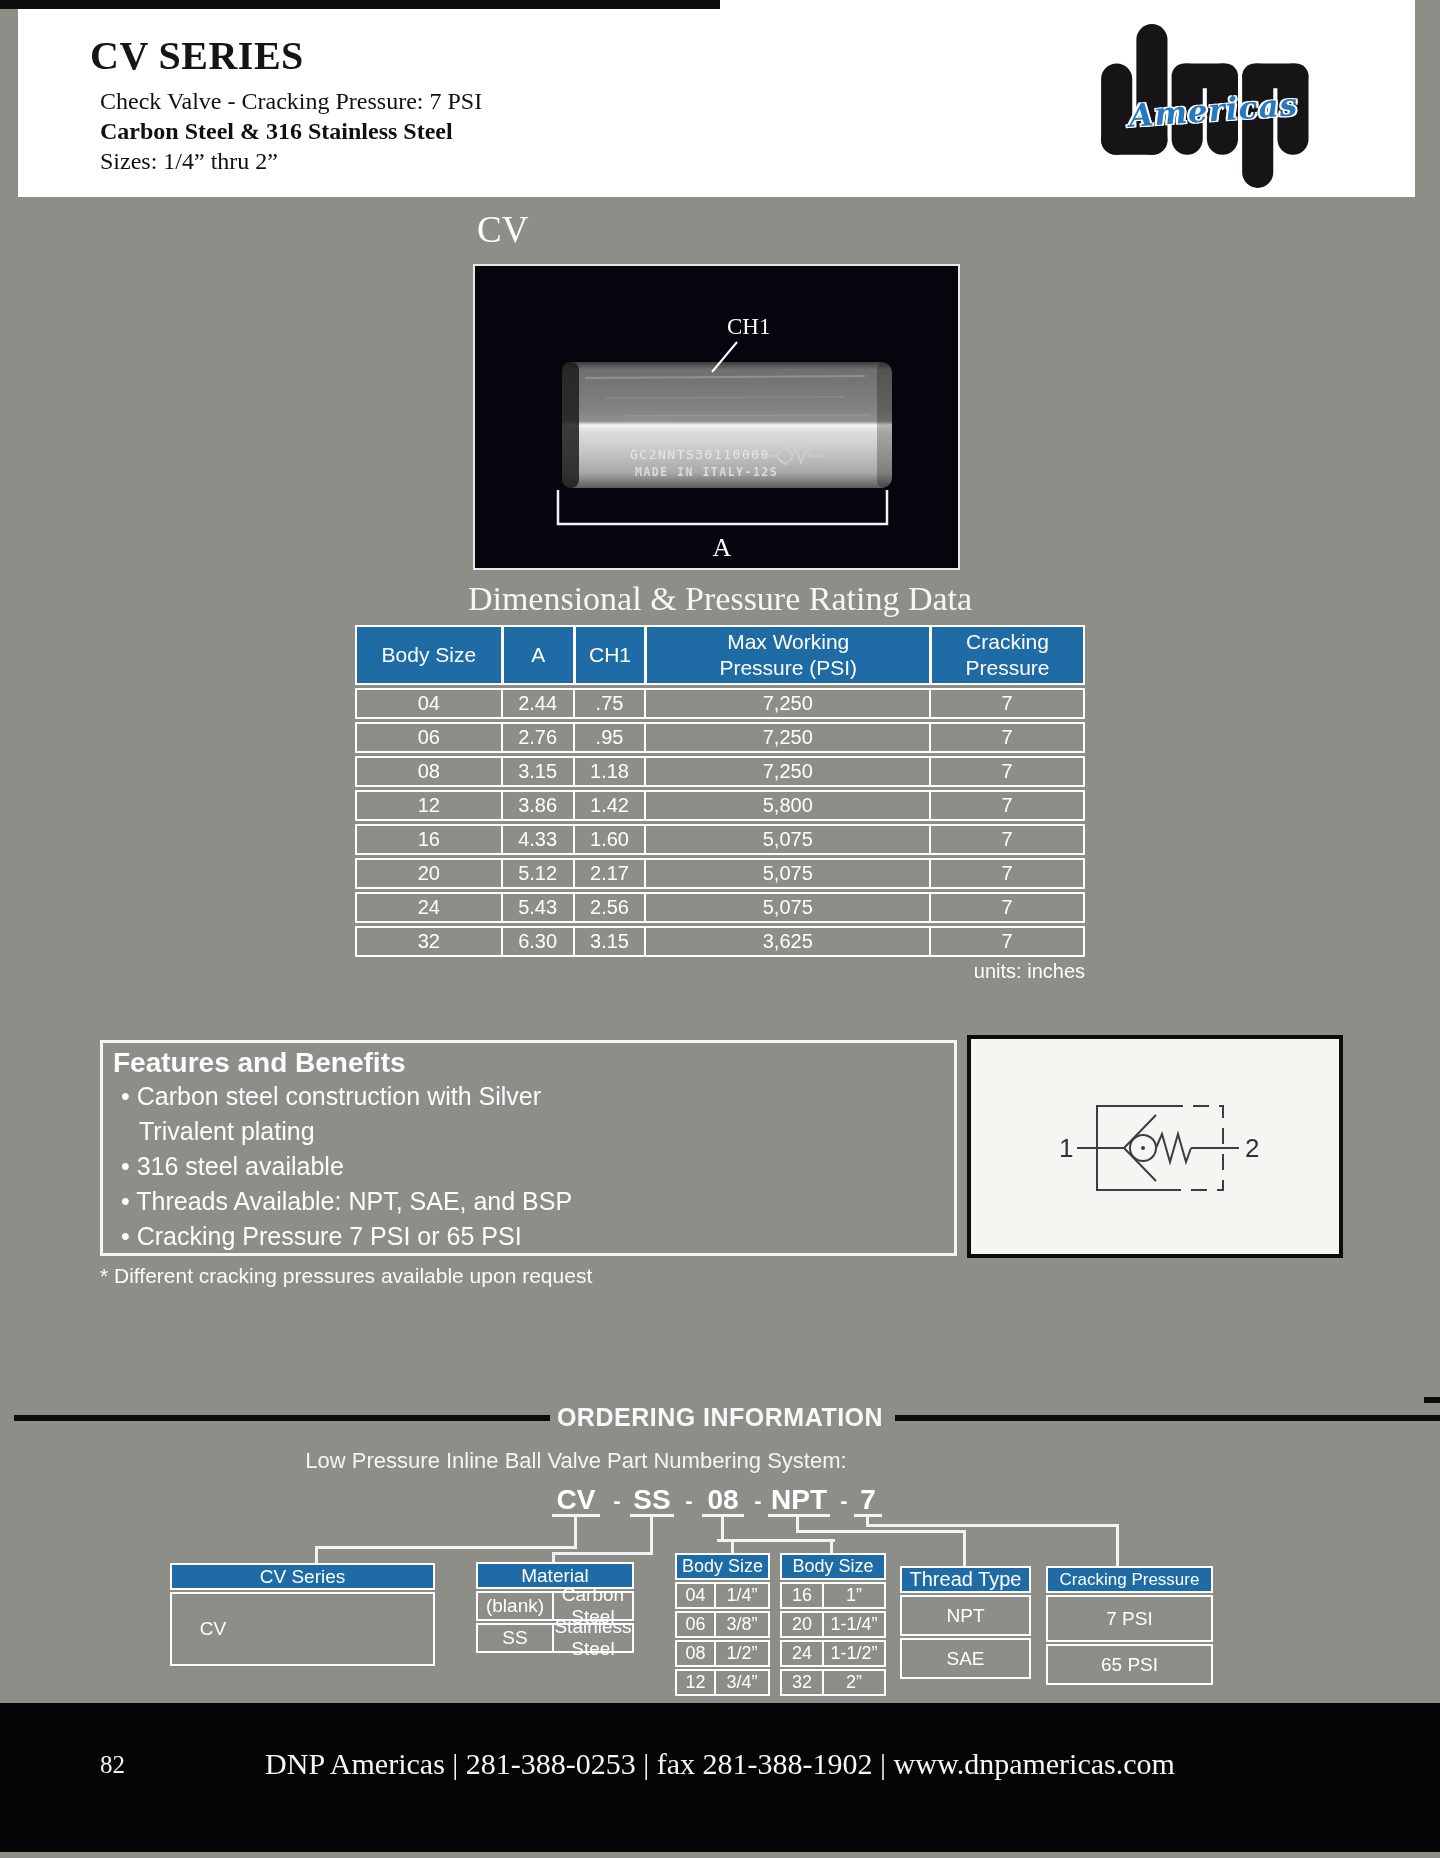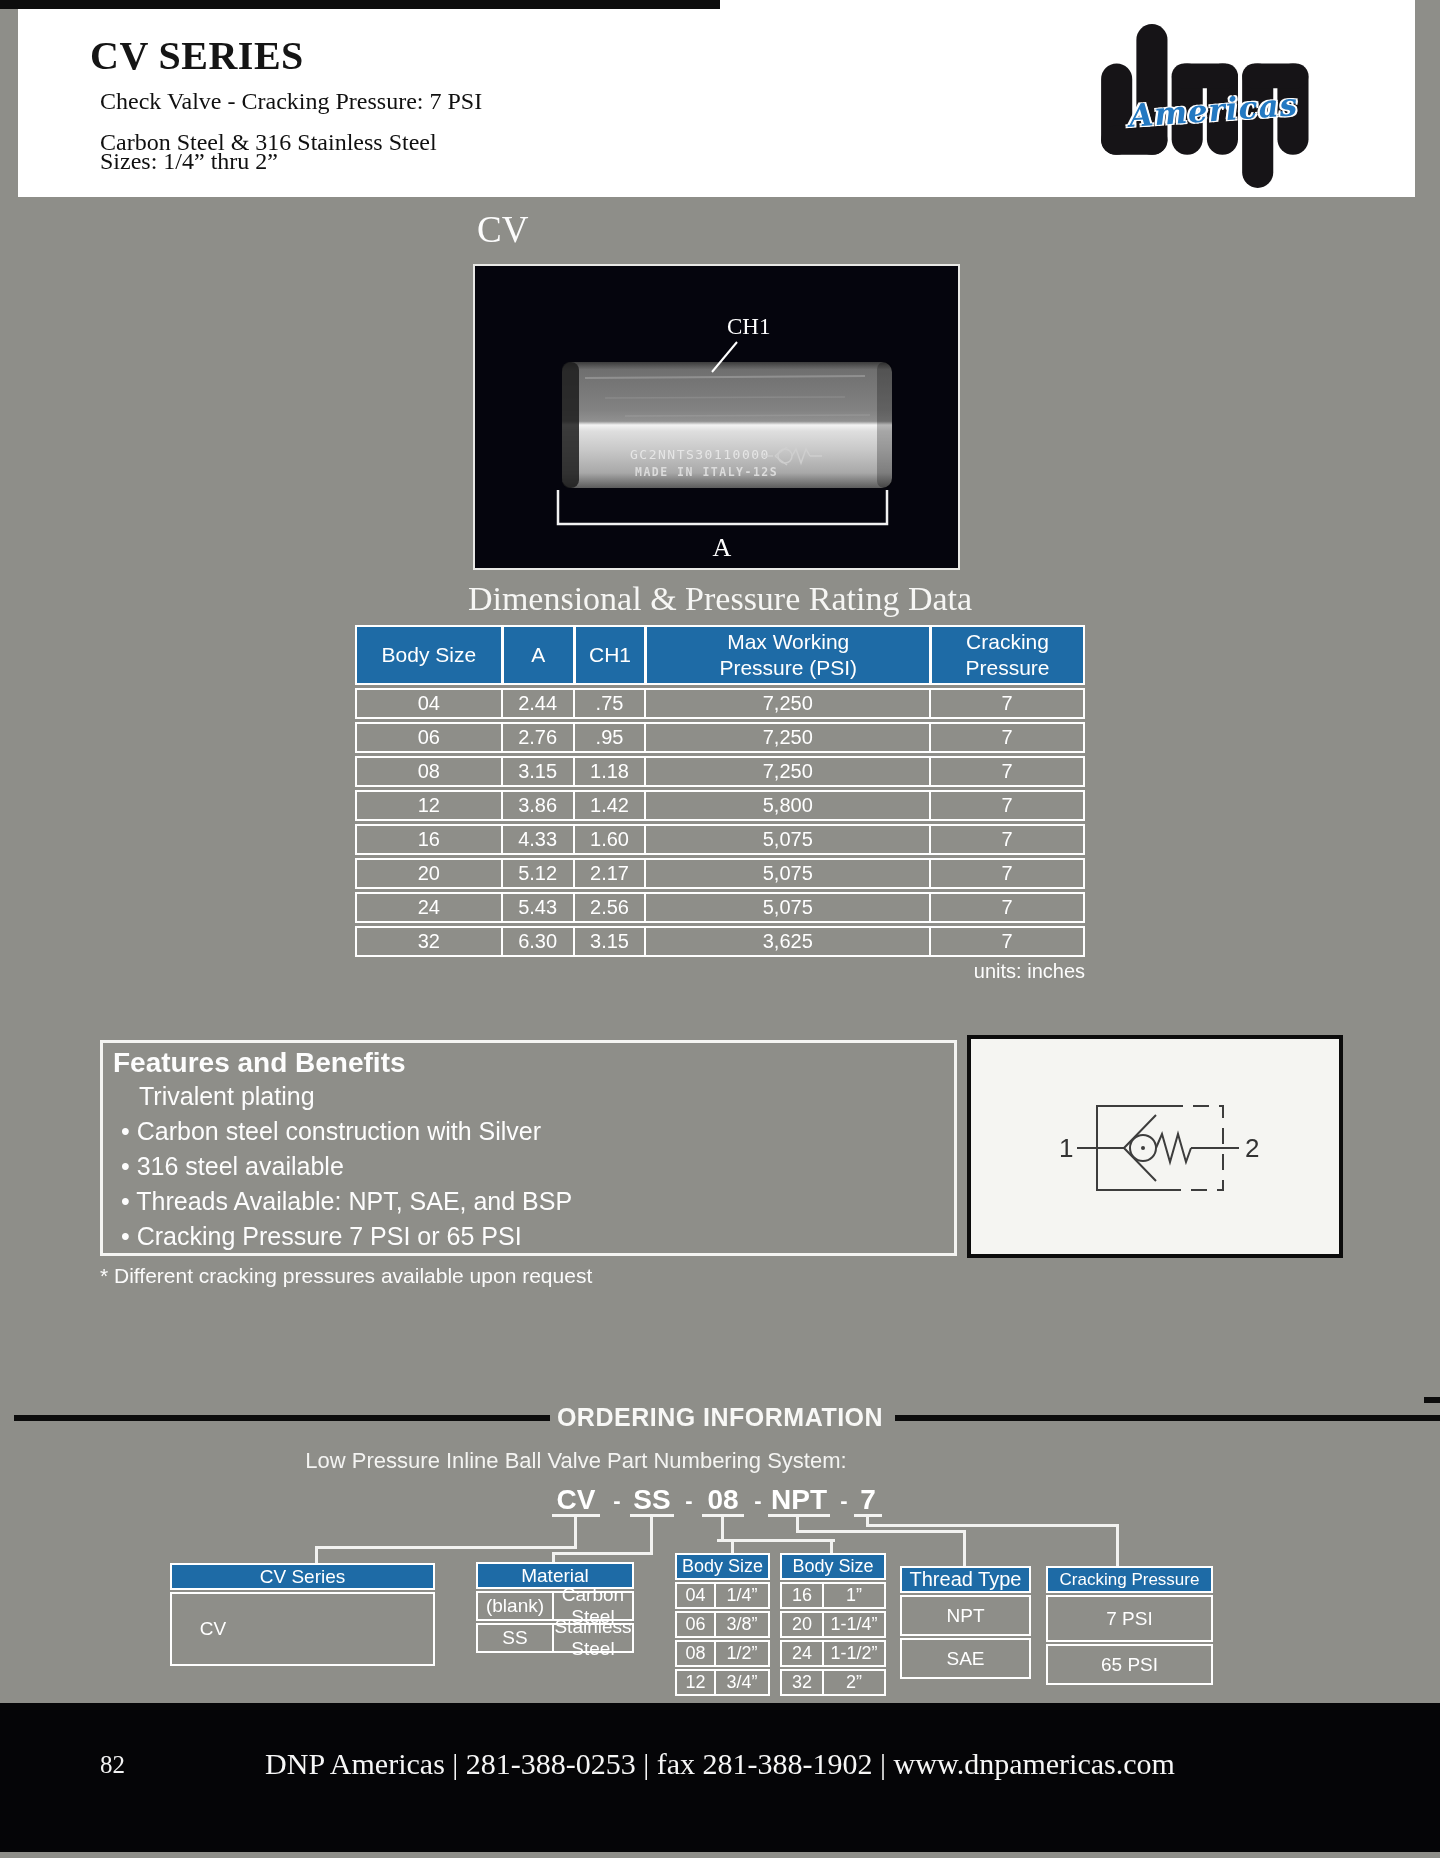--- a/index.html
+++ b/index.html
@@ -7,21 +7,21 @@
   .canvas {
     position:relative; width:1440px; height:1858px; margin:0 auto;
     background:#8e8e89; overflow:hidden;
     font-family:"Liberation Sans", sans-serif;
   }
   
   .header-box { position:absolute; left:18px; top:0; width:1397px; height:197px; background:#ffffff; }
   .top-bar { position:absolute; left:0; top:0; width:720px; height:9px; background:#0d0d0d; }
   .hdr-title { position:absolute; left:72px; top:32px; font-family:"Liberation Serif",serif; font-weight:bold; font-size:40px; color:#151515; letter-spacing:.5px; }
   .hdr-sub { position:absolute; left:82px; font-family:"Liberation Serif",serif; font-size:24px; color:#101010; }
-  .sub1 { top:88px; } .sub2 { top:129px; } .sub3 { top:148px; }
+  .sub1 { top:88px; } .sub2 { top:118px;font-weight:bold; } .sub3 { top:148px; }
   .logo-wrap { position:absolute; left:1100px; top:22px; width:220px; height:168px; }
   .logo-script {
     position:absolute; left:1106px; top:92px; width:215px; text-align:center;
     font-family:"DejaVu Serif",serif; font-style:italic; font-weight:bold;
     font-size:31px; color:#2479c2; transform:rotate(-4deg); letter-spacing:1px;
     text-shadow:-2px -1px 0 #fff, 2px -1px 0 #fff, -2px 1px 0 #fff, 2px 1px 0 #fff;
   }
   
   .photo-label { position:absolute; left:477px; top:208px; font-family:"Liberation Serif",serif; font-size:37px; color:#fcfcfc; }
   .photo-box { position:absolute; left:473px; top:264px; width:487px; height:306px; background:#05050d; border:2px solid #e9e9e6; }
@@ -206,22 +206,22 @@
         <div class="dc w2">6.30</div>
         <div class="dc w3">3.15</div>
         <div class="dc w4">3,625</div>
         <div class="dc w5">7</div>
     </div>
   </div>
   <div class="units-note">units: inches</div>
 
   <div class="features-box">
     <div class="features-title">Features and Benefits</div>
+    <div class="f-line">• Carbon steel construction with Silver</div>
     <div class="f-line f-cont">Trivalent plating</div>
-    <div class="f-line">• Carbon steel construction with Silver</div>
     <div class="f-line">• 316 steel available</div>
     <div class="f-line">• Threads Available: NPT, SAE, and BSP</div>
     <div class="f-line">• Cracking Pressure 7 PSI or 65 PSI</div>
   </div>
   <div class="footnote">* Different cracking pressures available upon request</div>
 
   <div class="schematic-box">
     <svg width="368" height="215" viewBox="0 0 368 215">
       <g stroke="#3d3d3d" stroke-width="2" fill="none">
         <line x1="106" y1="109" x2="153" y2="109"></line>

